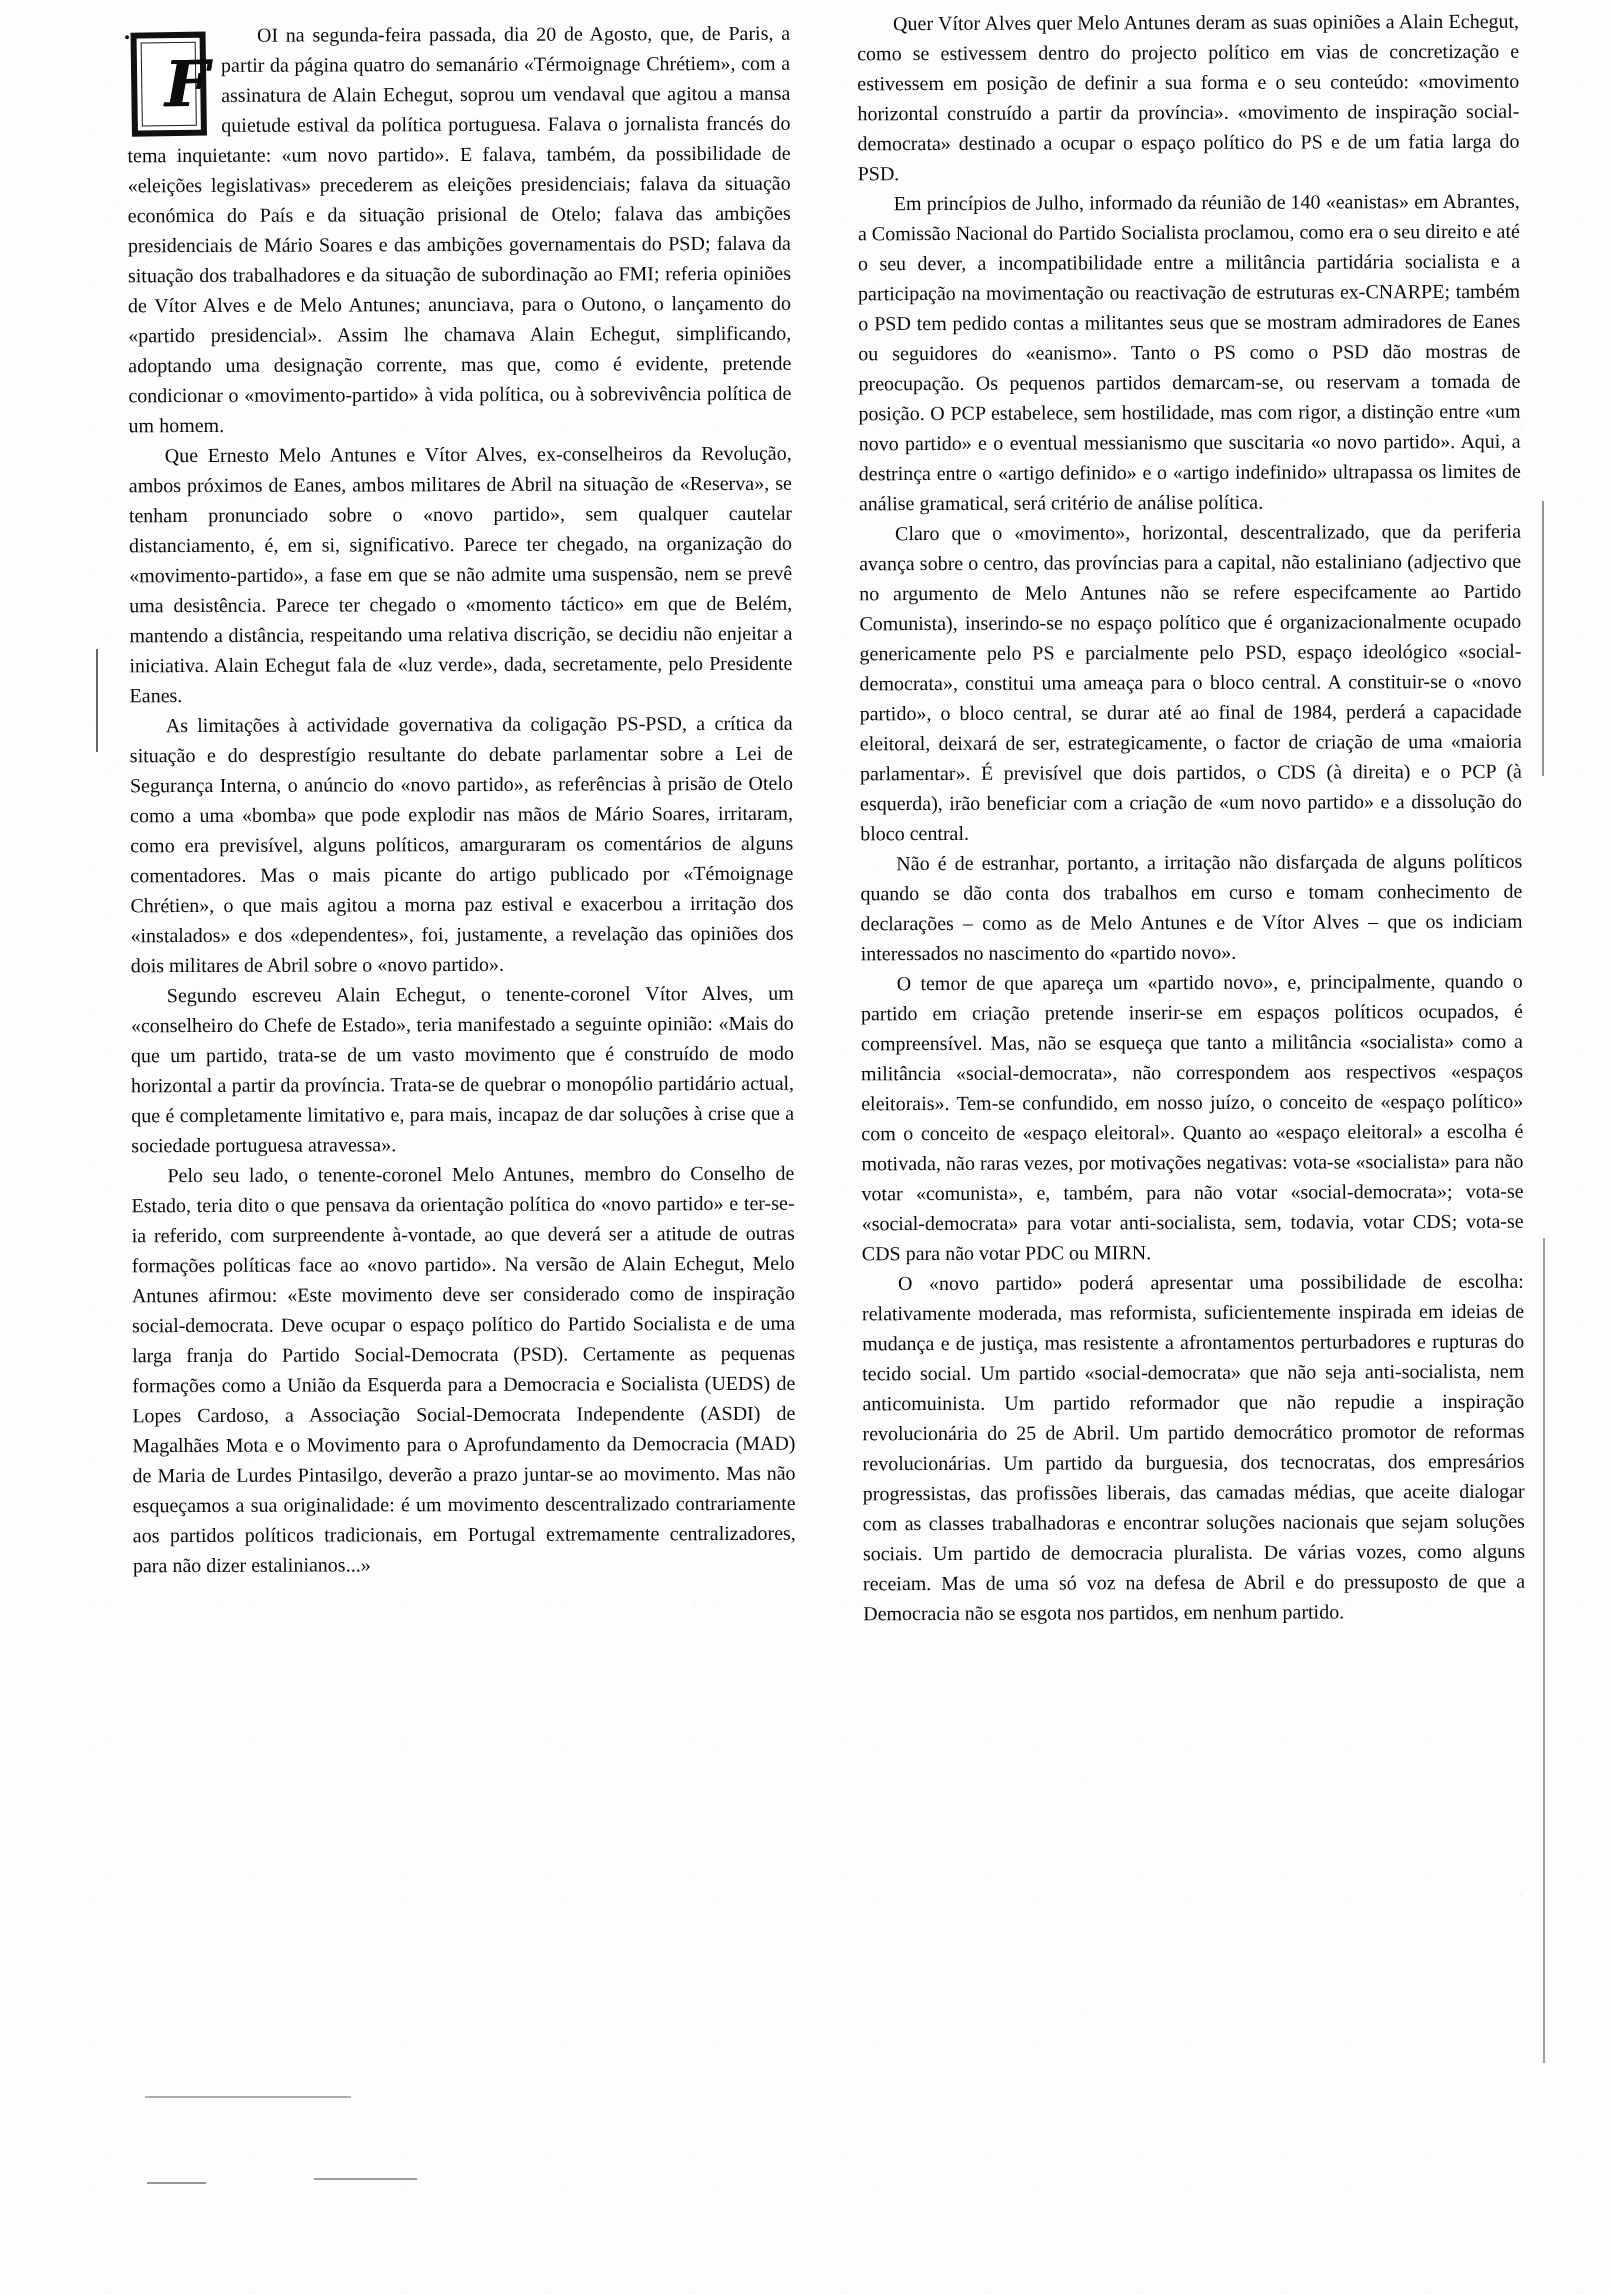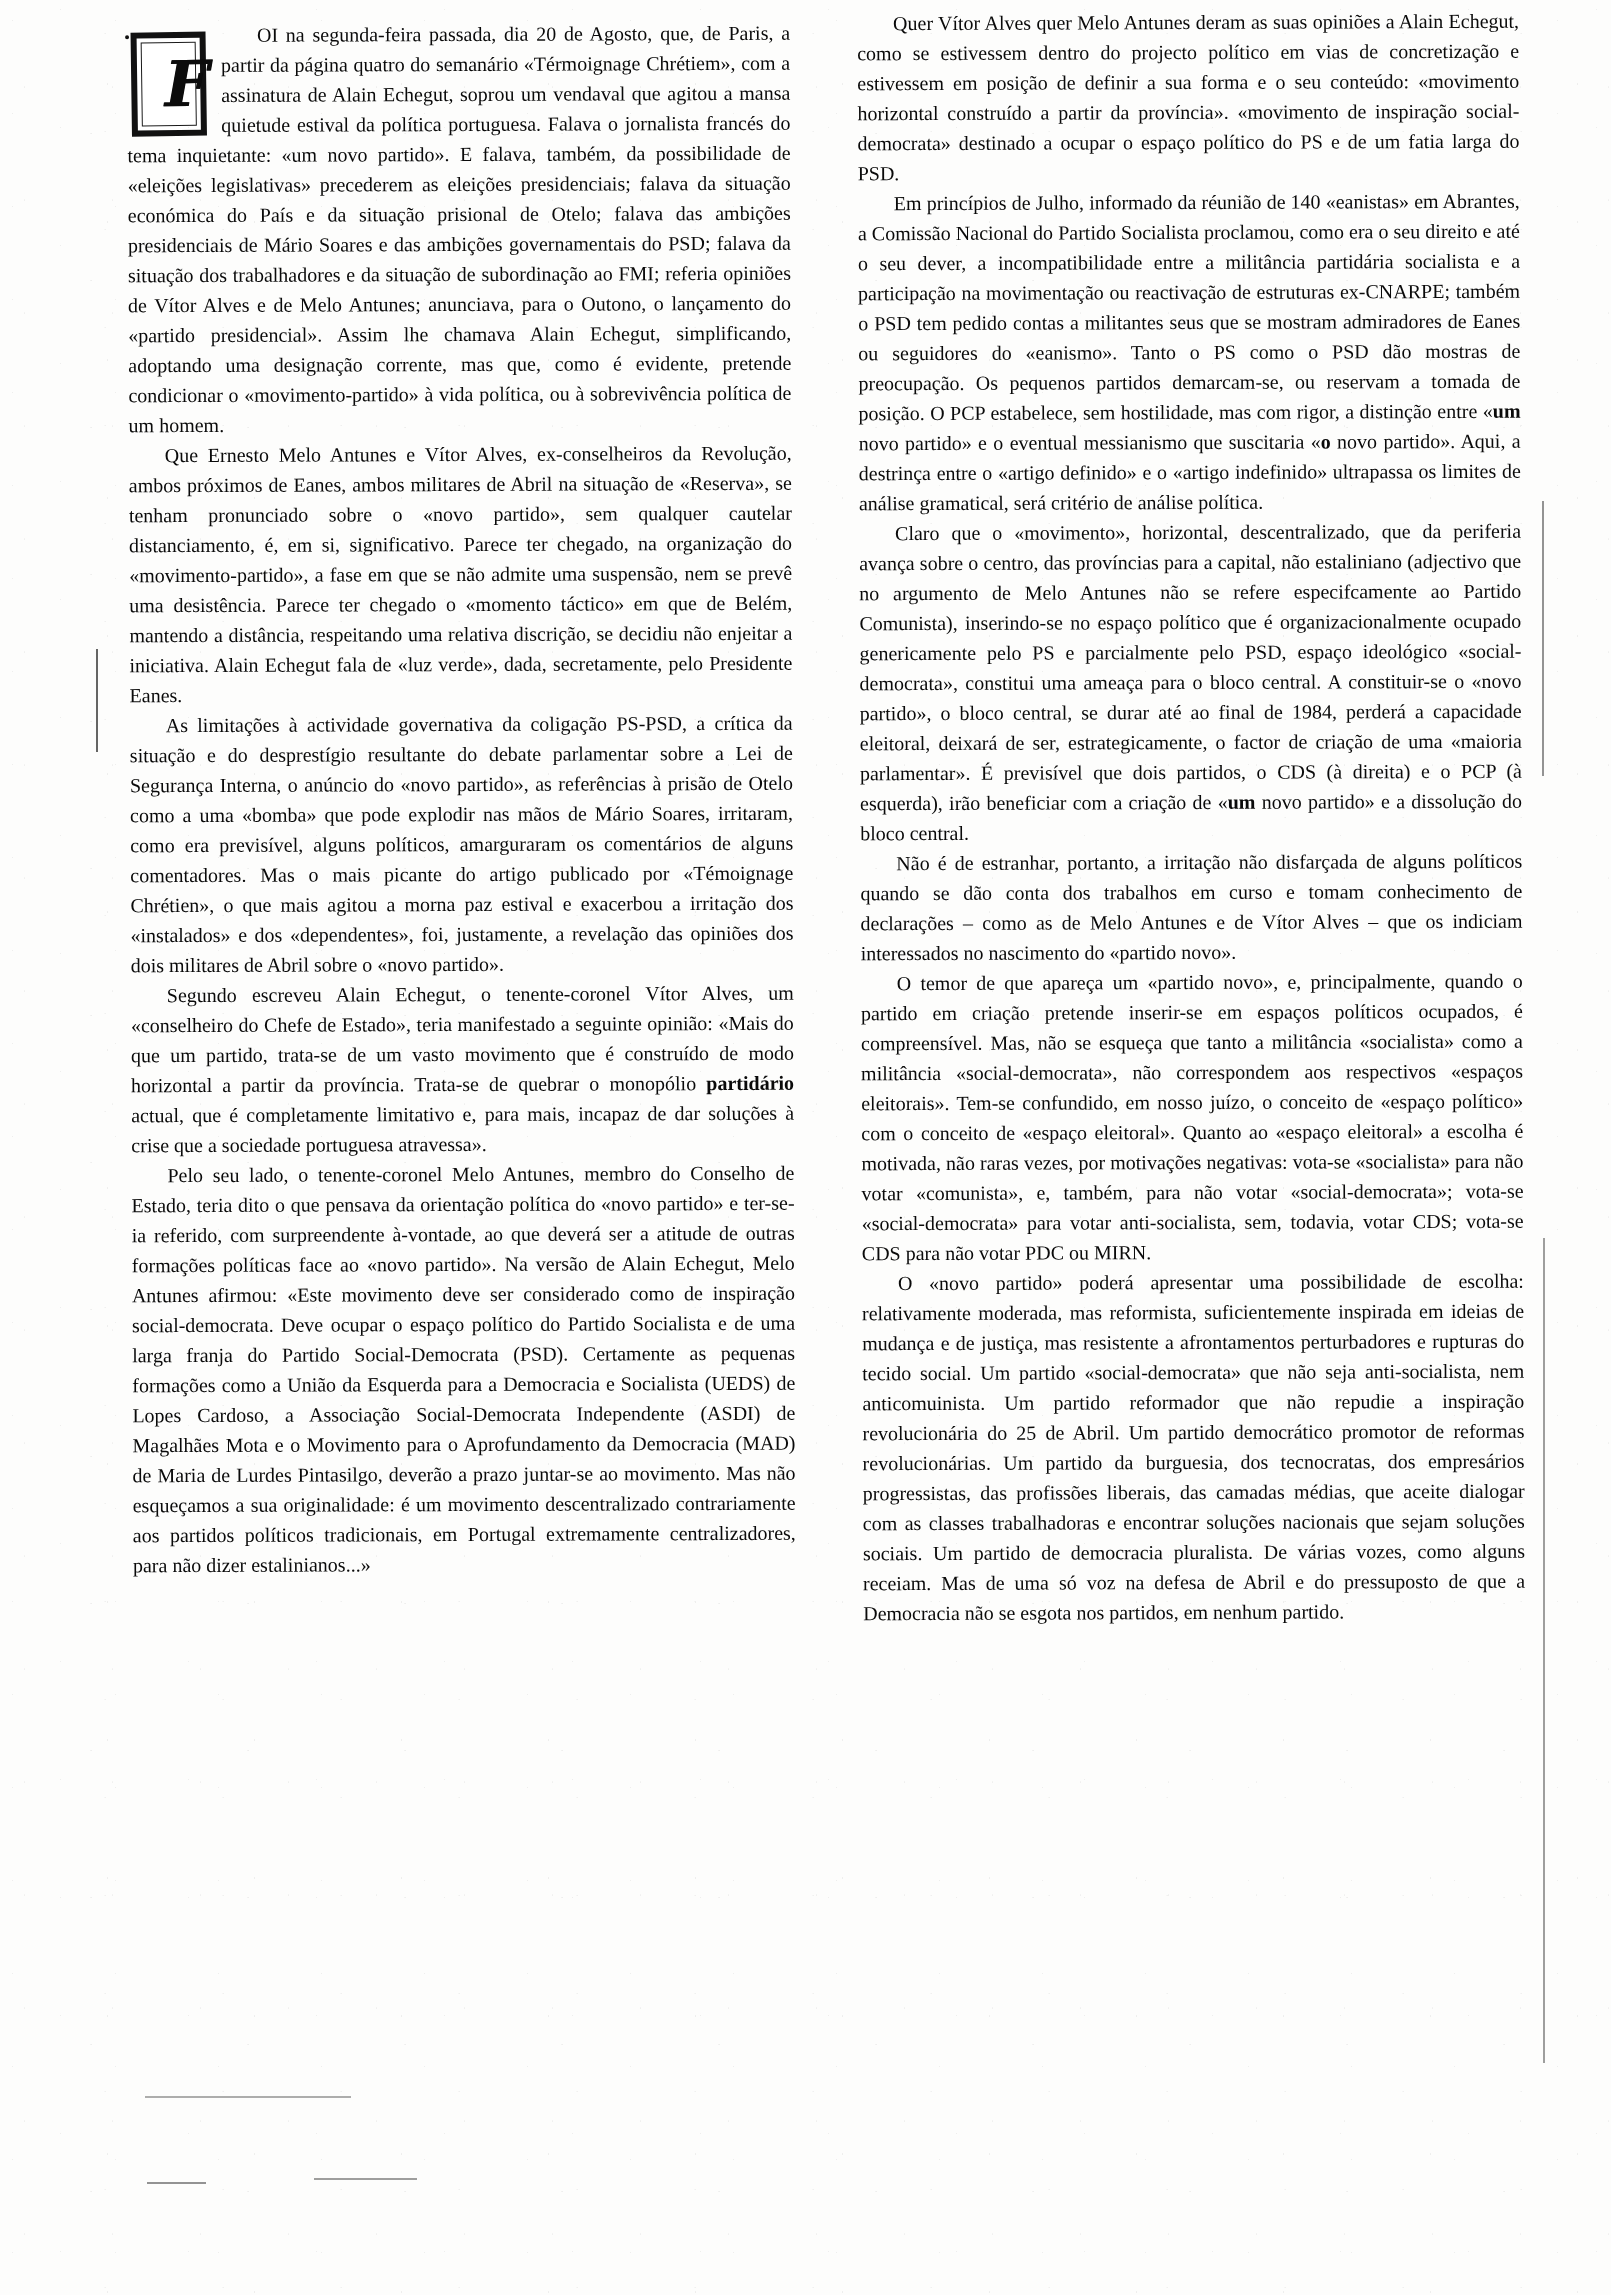--- a/index.html
+++ b/index.html
@@ -117,21 +117,21 @@
     width: 4.4px; height: 4.4px;
     background: #111;
     border-radius: 50%;
   }
 
   
   .first-para {
     text-indent: 0;
   }
 
-  b, strong { font-weight: bold; }
+  b, strong { font-weight: normal; }
 
   
   .tilt { transform: rotate(-0.22deg); transform-origin: 50% 0; }
 
   
   .margin-mark {
     position: absolute;
     background: #2a2a2a;
     opacity: .72;
   }

